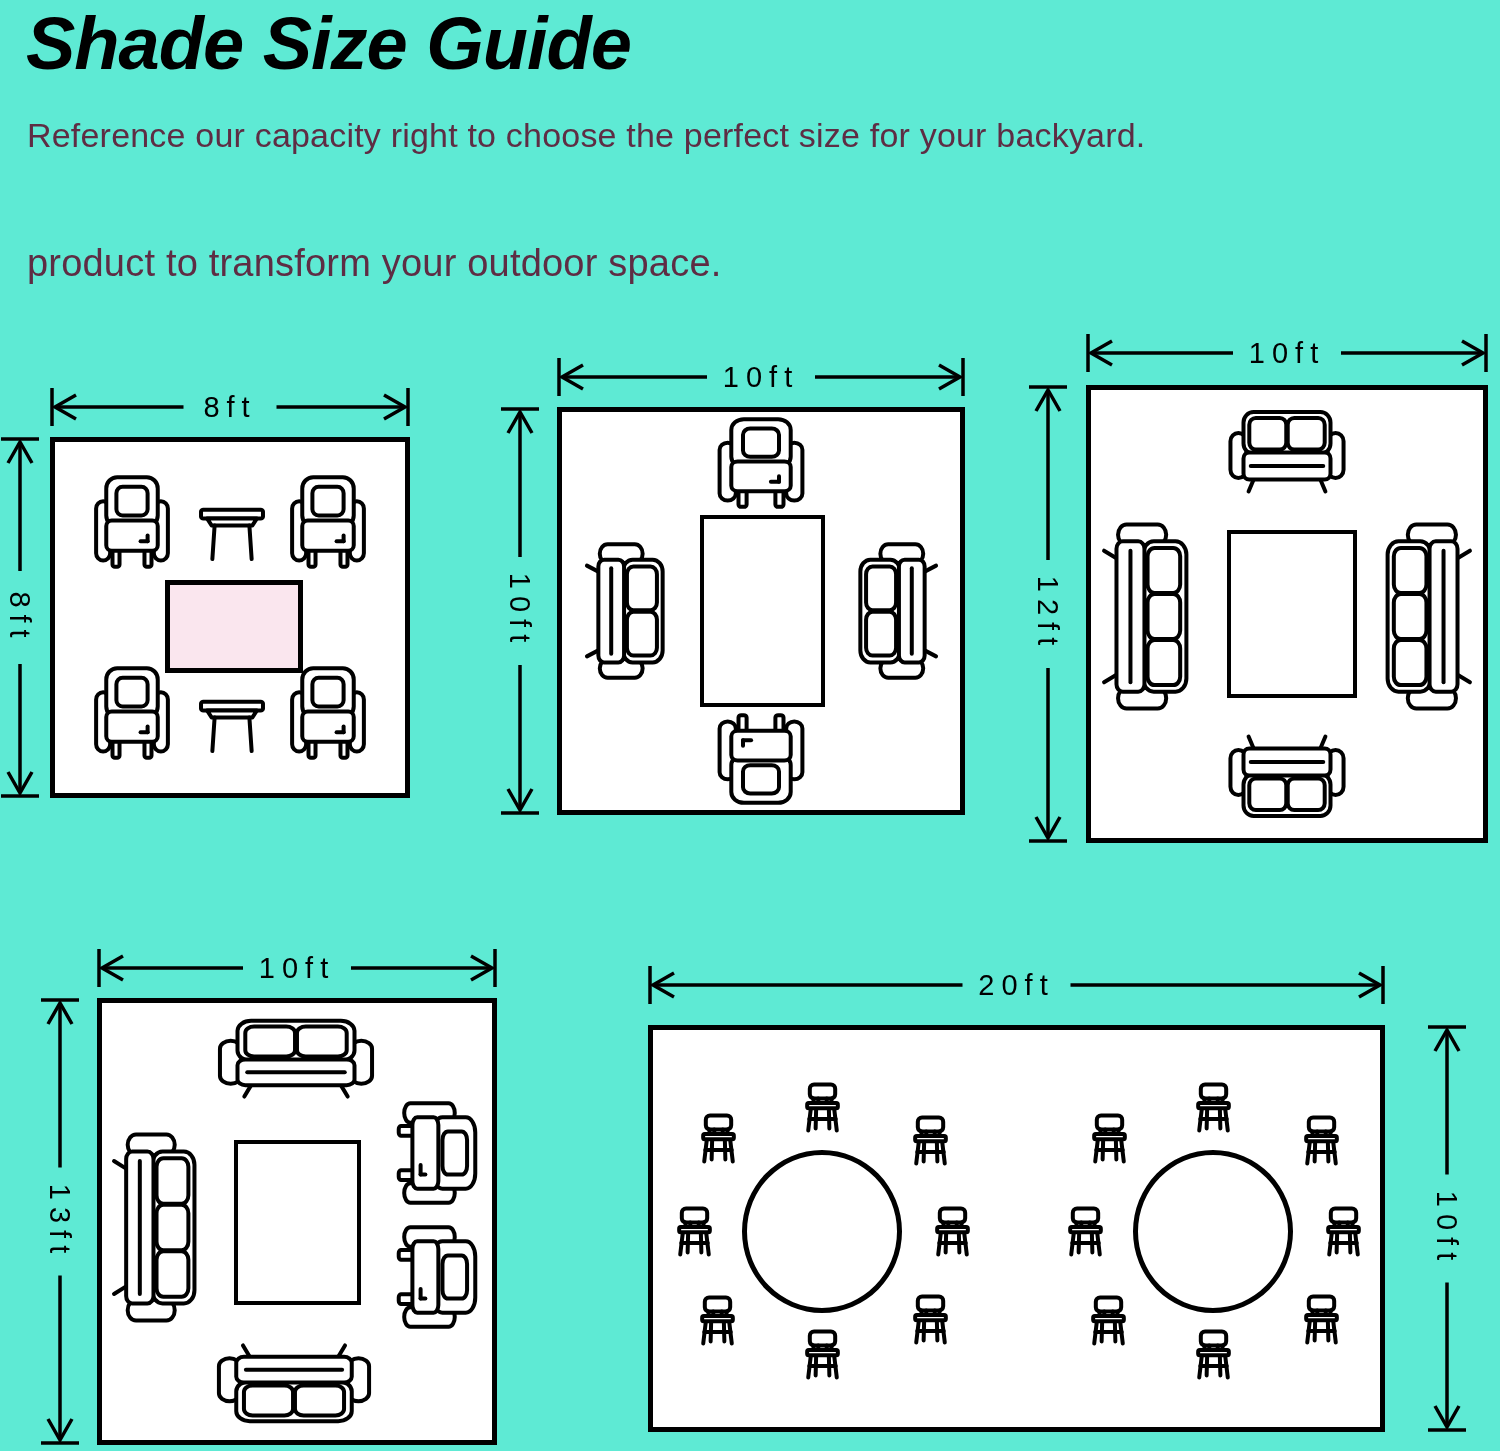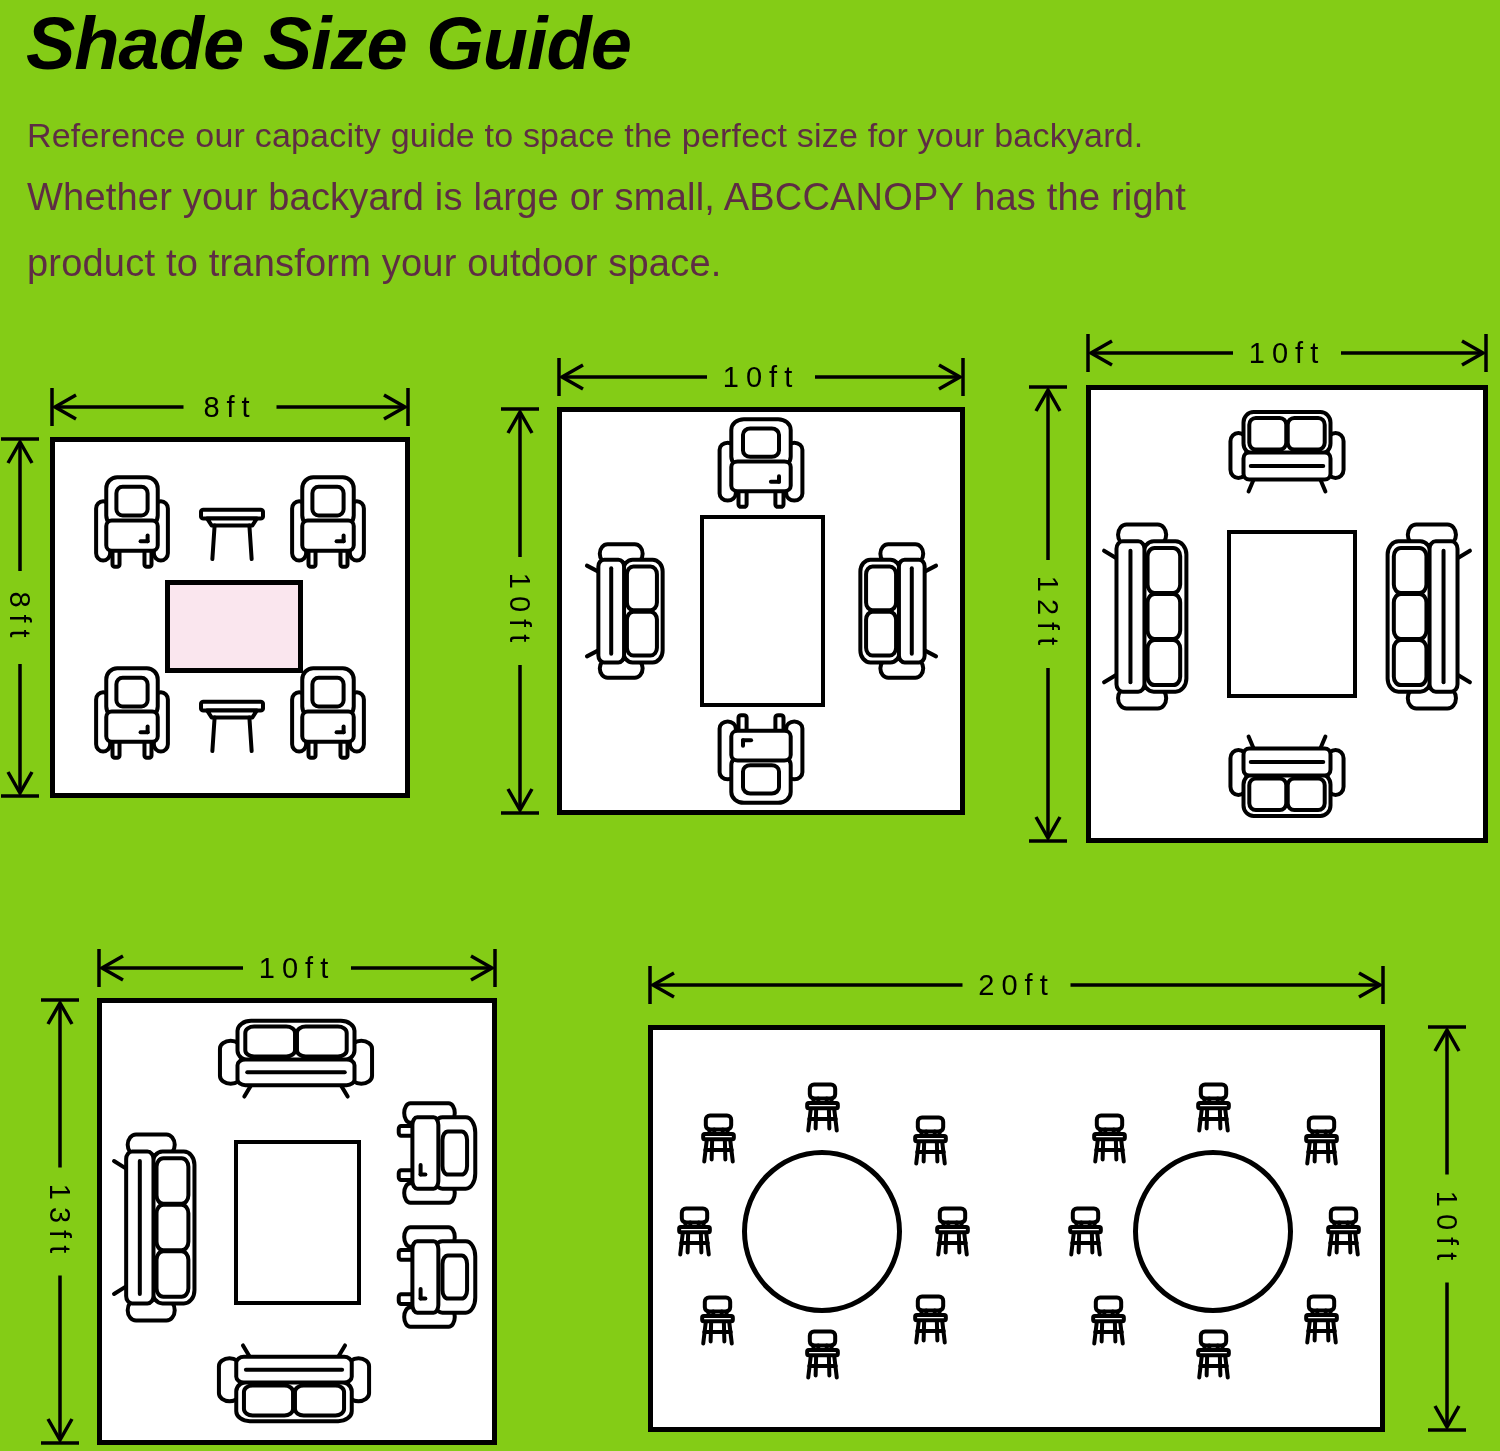--- a/index.html
+++ b/index.html
@@ -1,18 +1,18 @@
 <!DOCTYPE html>
 <html style="--ink: #5e2d44; --rug: #fae6ee;"><head>
 <meta charset="utf-8">
 <style>
   *{margin:0;padding:0;box-sizing:border-box}
   html,body{background:#fff}
   body{font-family:"Liberation Sans",sans-serif}
-  .stage{position:relative;width:1500px;height:1451px;background:#84cc16;overflow:hidden}
+  .stage{position:relative;width:1500px;height:1451px;background:#5eead4;overflow:hidden}
   .abs{position:absolute}
   .title{position:absolute;left:26px;top:0px;font-size:74px;line-height:88px;font-weight:bold;font-style:italic;letter-spacing:-1px;color:#000;white-space:nowrap}
   .intro{position:absolute;left:27px;color:var(--ink,#5e2d44);white-space:nowrap;letter-spacing:.2px}
   .l1{top:116px;font-size:34px}
   .l2{top:176px;font-size:38px}
   .l3{top:242px;font-size:38px}
   .panel{border:5px solid #000;background:#fff}
   .furn-svg{overflow:visible}
   .furn-svg *{vector-effect:non-scaling-stroke}
   .furn-svg g{stroke:#000;stroke-width:4;fill:#fff;stroke-linecap:round;stroke-linejoin:round}
@@ -23,22 +23,21 @@
   .dim{overflow:visible}
   .dim line,.dim path{stroke:#000;stroke-width:3.5;fill:none}
   .dim-label{display:flex;align-items:center;justify-content:center;font-size:29px;letter-spacing:7px;color:#000;white-space:nowrap}
   .dim-label.v{transform:rotate(90deg)}
 </style>
 </head>
 <body>
 
 <div class="stage">
   <h1 class="title">Shade Size Guide</h1>
-  <p class="intro l1">Reference our capacity guide to space the perfect size for your backyard.</p>
-  <p class="intro l2">Whether your backyard is large or small, ABCCANOPY has the right</p>
+  <p class="intro l1">Reference our capacity right to choose the perfect size for your backyard.</p>
   <p class="intro l3">product to transform your outdoor space.</p>
 
 <div class="panel abs" style="left: 50px; top: 437px; width: 360px; height: 361px;"></div>
     <svg viewBox="0 0 100 120" preserveAspectRatio="none" class="furn-svg abs" style="left: 93px; top: 474px; width: 78px; height: 96px;">
       <g>
         <rect x="25" y="94" width="9" height="22" rx="3"></rect>
         <rect x="66" y="94" width="9" height="22" rx="3"></rect>
         <rect x="4" y="34" width="18" height="74" rx="9"></rect>
         <rect x="78" y="34" width="18" height="74" rx="9"></rect>
         <rect x="17" y="4" width="66" height="62" rx="14"></rect>

